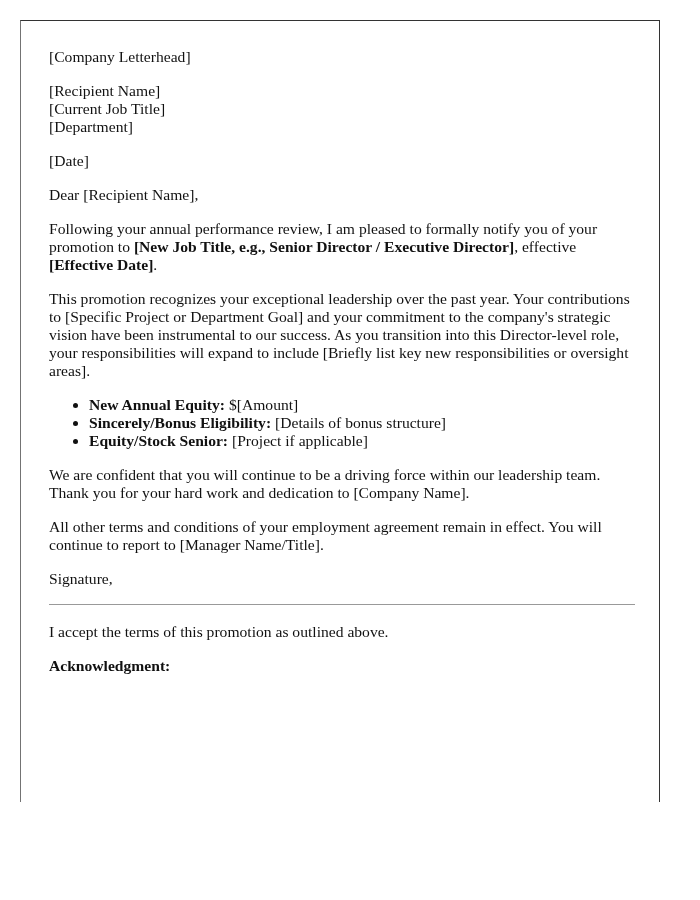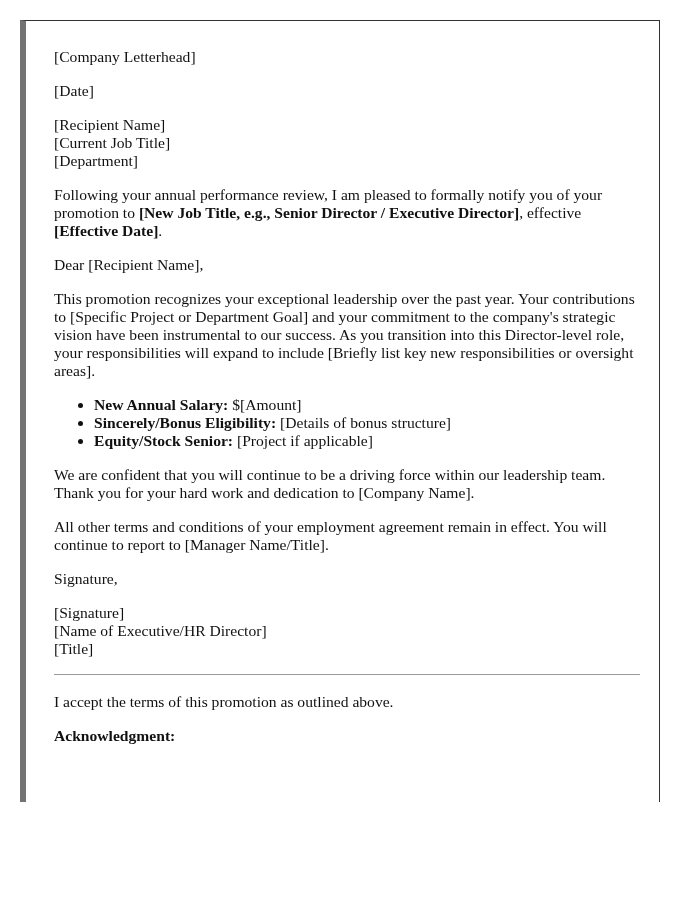--- a/index.html
+++ b/index.html
@@ -1,55 +1,50 @@
 <!DOCTYPE html>
 <html><head>
 <meta charset="utf-8">
 <style>
   html, body { margin: 0; padding: 0; background: #ffffff; }
   body { width: 700px; height: 900px; position: relative; overflow: hidden;
          font-family: "Liberation Serif", serif; color: #111; }
   .page {
     position: absolute; left: 20px; top: 20px; width: 640px; height: 782px;
-    border-left: 6px solid #737373; border-right: 1px solid #333; border-top: 1px solid #333;
+    border-left: 1px solid #737373; border-right: 1px solid #333; border-top: 1px solid #333;
     box-sizing: border-box; overflow: hidden;
   }
   .content { position: absolute; left: 28px; top: 27px; width: 586px;
              font-size: 15.6px; line-height: 18px; }
   p { margin: 0 0 16px 0; }
   ul { margin: 0 0 16px 0; padding-left: 40px; }
   li { margin: 0; }
   b { font-weight: bold; }
   hr { border: none; border-top: 1px solid #999; margin: 16px 0 18px 0; }
 </style>
 </head>
 <body>
 
 <div class="page">
   <div class="content">
     <p>[Company Letterhead]</p>
-    <p>[Date]</p>
     <p>
       <span>[Recipient Name]</span><br>
       <span>[Current Job Title]</span><br>
       <span>[Department]</span>
     </p>
+    <p>[Date]</p>
+    <p>Dear [Recipient Name],</p>
     <p><span>Following your annual performance review, I am pleased to formally notify you of your promotion to </span><b>[New Job Title, e.g., Senior Director / Executive Director]</b><span>, effective </span><b>[Effective Date]</b><span>.</span></p>
-    <p>Dear [Recipient Name],</p>
     <p>This promotion recognizes your exceptional leadership over the past year. Your contributions to [Specific Project or Department Goal] and your commitment to the company's strategic vision have been instrumental to our success. As you transition into this Director-level role, your responsibilities will expand to include [Briefly list key new responsibilities or oversight areas].</p>
     <ul>
-      <li><b>New Annual Salary:</b><span> $[Amount]</span></li>
+      <li><b>New Annual Equity:</b><span> $[Amount]</span></li>
       <li><b>Sincerely/Bonus Eligibility:</b><span> [Details of bonus structure]</span></li>
       <li><b>Equity/Stock Senior:</b><span> [Project if applicable]</span></li>
     </ul>
     <p>We are confident that you will continue to be a driving force within our leadership team. Thank you for your hard work and dedication to [Company Name].</p>
     <p>All other terms and conditions of your employment agreement remain in effect. You will continue to report to [Manager Name/Title].</p>
     <p>Signature,</p>
-    <p>
-      <span>[Signature]</span><br>
-      <span>[Name of Executive/HR Director]</span><br>
-      <span>[Title]</span>
-    </p>
     <hr>
     <p>I accept the terms of this promotion as outlined above.</p>
     <p><b>Acknowledgment:</b></p>
   </div>
 </div>
 
 </body></html>

